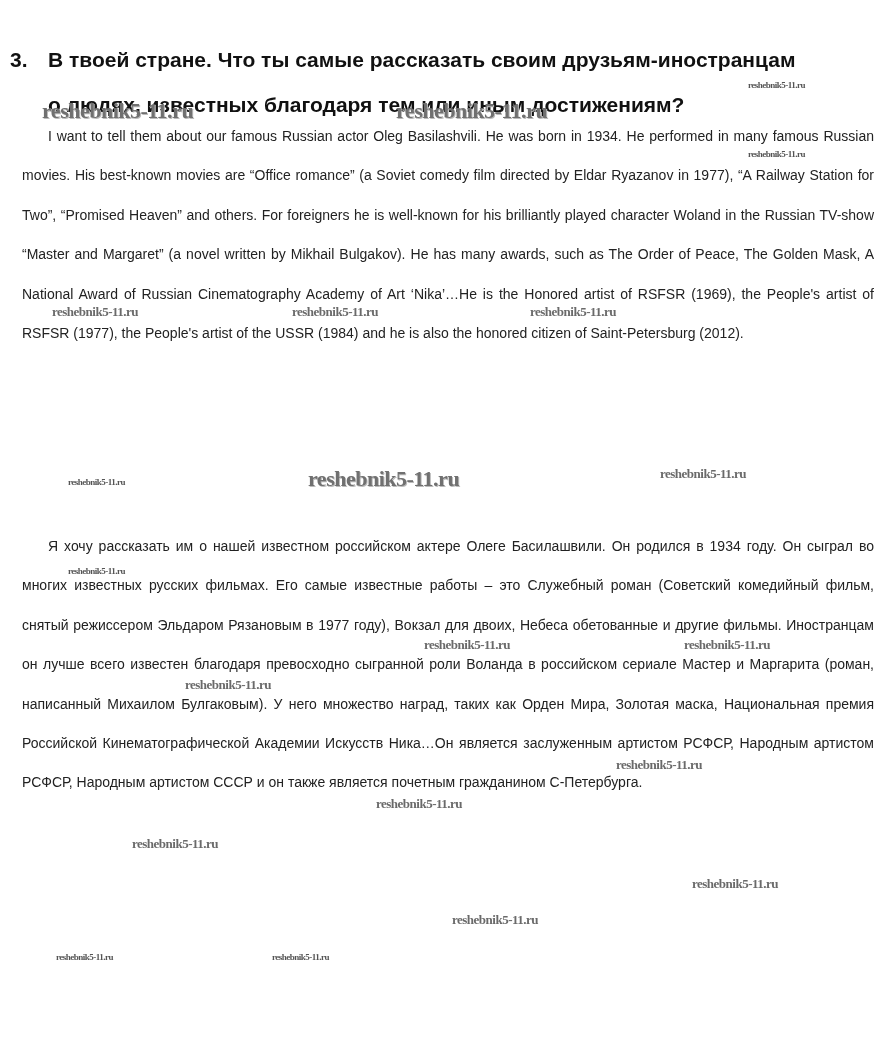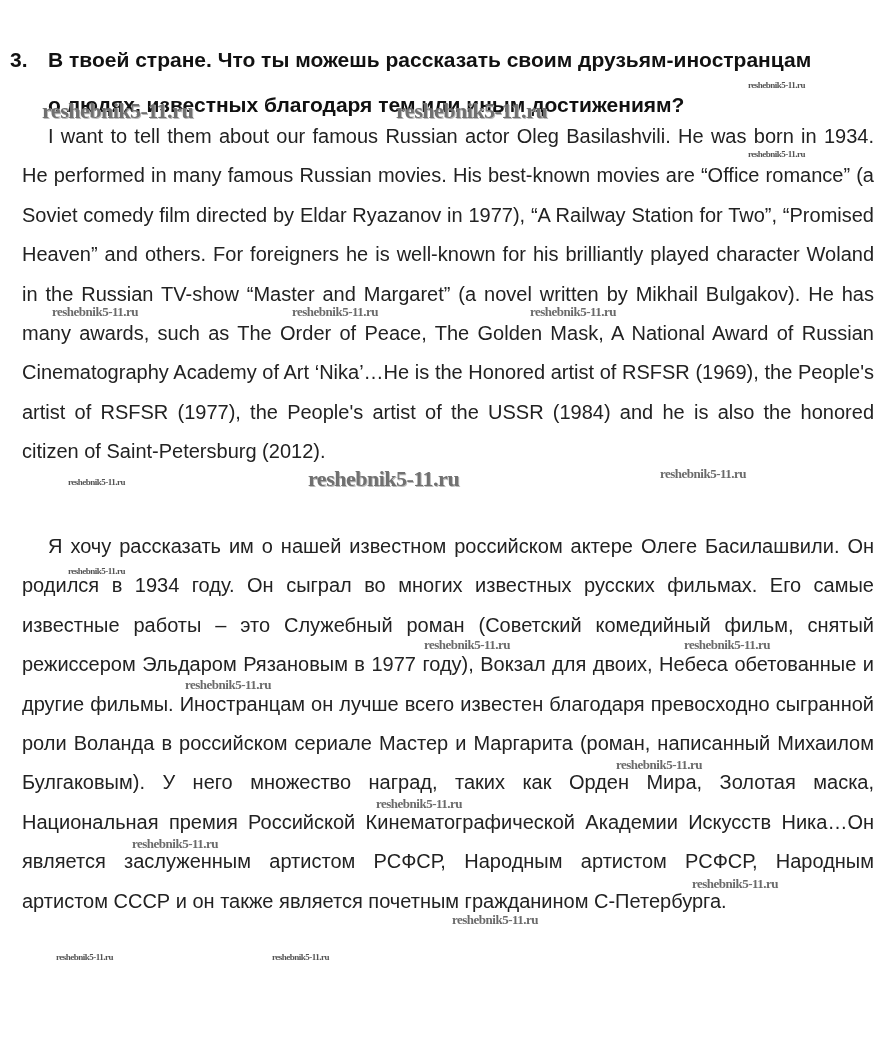--- a/index.html
+++ b/index.html
@@ -8,38 +8,38 @@
       font-family: "Liberation Sans", sans-serif; color: #1a1a1a;
     }
     .question {
       position: absolute; left: 0; top: 40px; width: 884px;
       font-weight: bold; font-size: 21px; line-height: 39px; color: #111;
     }
     .q-line { position: absolute; white-space: nowrap; }
     .q-num { position: absolute; left: 10px; }
     .para {
       position: absolute; left: 22px; width: 852px;
-      font-size: 20px; line-height: 39.4px; color: #222;
+      font-size: 14px; line-height: 39.4px; color: #222;
       text-align: justify; text-indent: 26px; margin: 0;
     }
     .wm {
       position: absolute; white-space: nowrap;
       font-family: Liberation Serif, serif; font-weight: bold; color: #6a6a6a;
       letter-spacing: -0.5px;
     }
     .wm.big { font-size: 22px; color: #707070; text-shadow: 1px 1px 0 #bbb; }
     .wm.mid { font-size: 13px; }
     .wm.small { font-size: 9px; color: #555; }
   </style>
 </head>
 <body>
 
 <div class="question">
   <span class="q-num" style="top:0">3.</span>
-  <span class="q-line" style="left:48px; top:0">В твоей стране. Что ты можешь рассказать своим друзьям-иностранцам</span>
+  <span class="q-line" style="left:48px; top:0">В твоей стране. Что ты самые рассказать своим друзьям-иностранцам</span>
   <span class="q-line" style="left:48px; top:45px">о людях, известных благодаря тем или иным достижениям?</span>
 </div>
 
 <p class="para" style="top:117px">I want to tell them about our famous Russian actor Oleg Basilashvili. He was born in 1934. He performed in many famous Russian movies. His best-known movies are “Office romance” (a Soviet comedy film directed by Eldar Ryazanov in 1977), “A Railway Station for Two”, “Promised Heaven” and others. For foreigners he is well-known for his brilliantly played character Woland in the Russian TV-show “Master and Margaret” (a novel written by Mikhail Bulgakov). He has many awards, such as The Order of Peace, The Golden Mask, A National Award of Russian Cinematography Academy of Art ‘Nika’…He is the Honored artist of RSFSR (1969), the People's artist of RSFSR (1977), the People's artist of the USSR (1984) and he is also the honored citizen of Saint-Petersburg (2012).</p>
 <p class="para" style="top:527px">Я хочу рассказать им о нашей известном российском актере Олеге Басилашвили. Он родился в 1934 году. Он сыграл во многих известных русских фильмах. Его самые известные работы – это Служебный роман (Советский комедийный фильм, снятый режиссером Эльдаром Рязановым в 1977 году), Вокзал для двоих, Небеса обетованные и другие фильмы. Иностранцам он лучше всего известен благодаря превосходно сыгранной роли Воланда в российском сериале Мастер и Маргарита (роман, написанный Михаилом Булгаковым). У него множество наград, таких как Орден Мира, Золотая маска, Национальная премия Российской Кинематографической Академии Искусств Ника…Он является заслуженным артистом РСФСР, Народным артистом РСФСР, Народным артистом СССР и он также является почетным гражданином С-Петербурга.</p>
 
 <span class="wm small" style="left:748px; top:80px">reshebnik5-11.ru</span>
 <span class="wm big" style="left:42px;  top:98px">reshebnik5-11.ru</span>
 <span class="wm big" style="left:396px; top:98px">reshebnik5-11.ru</span>
 <span class="wm small" style="left:748px; top:149px">reshebnik5-11.ru</span>

